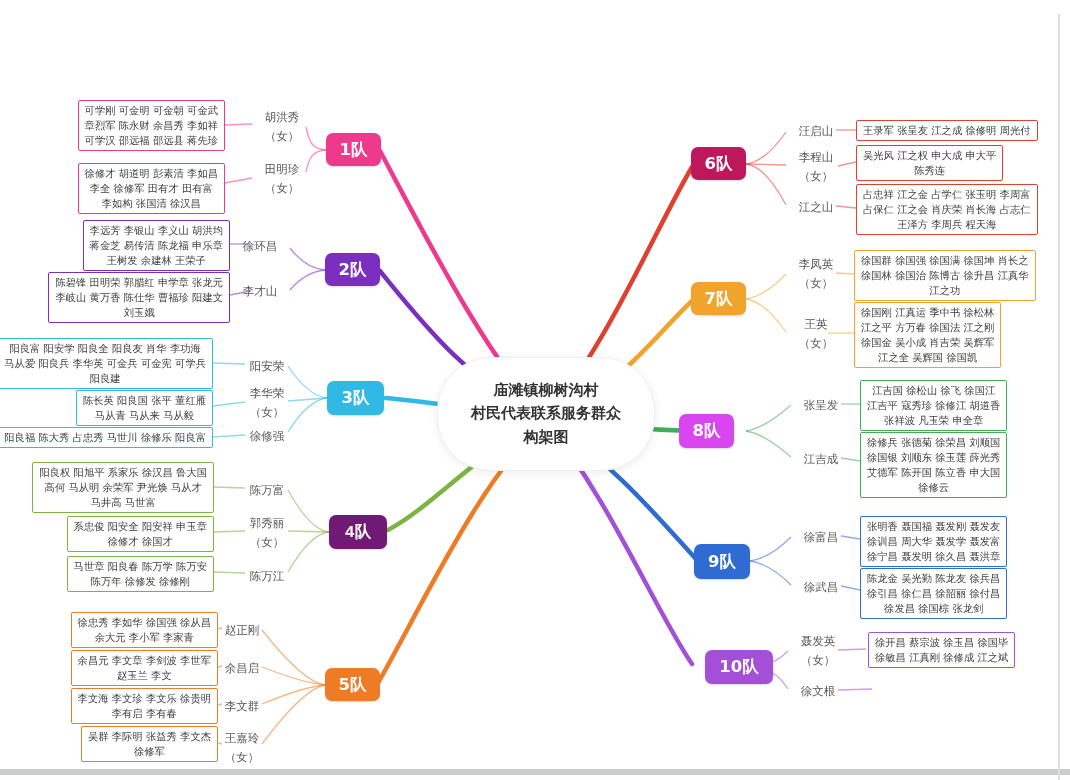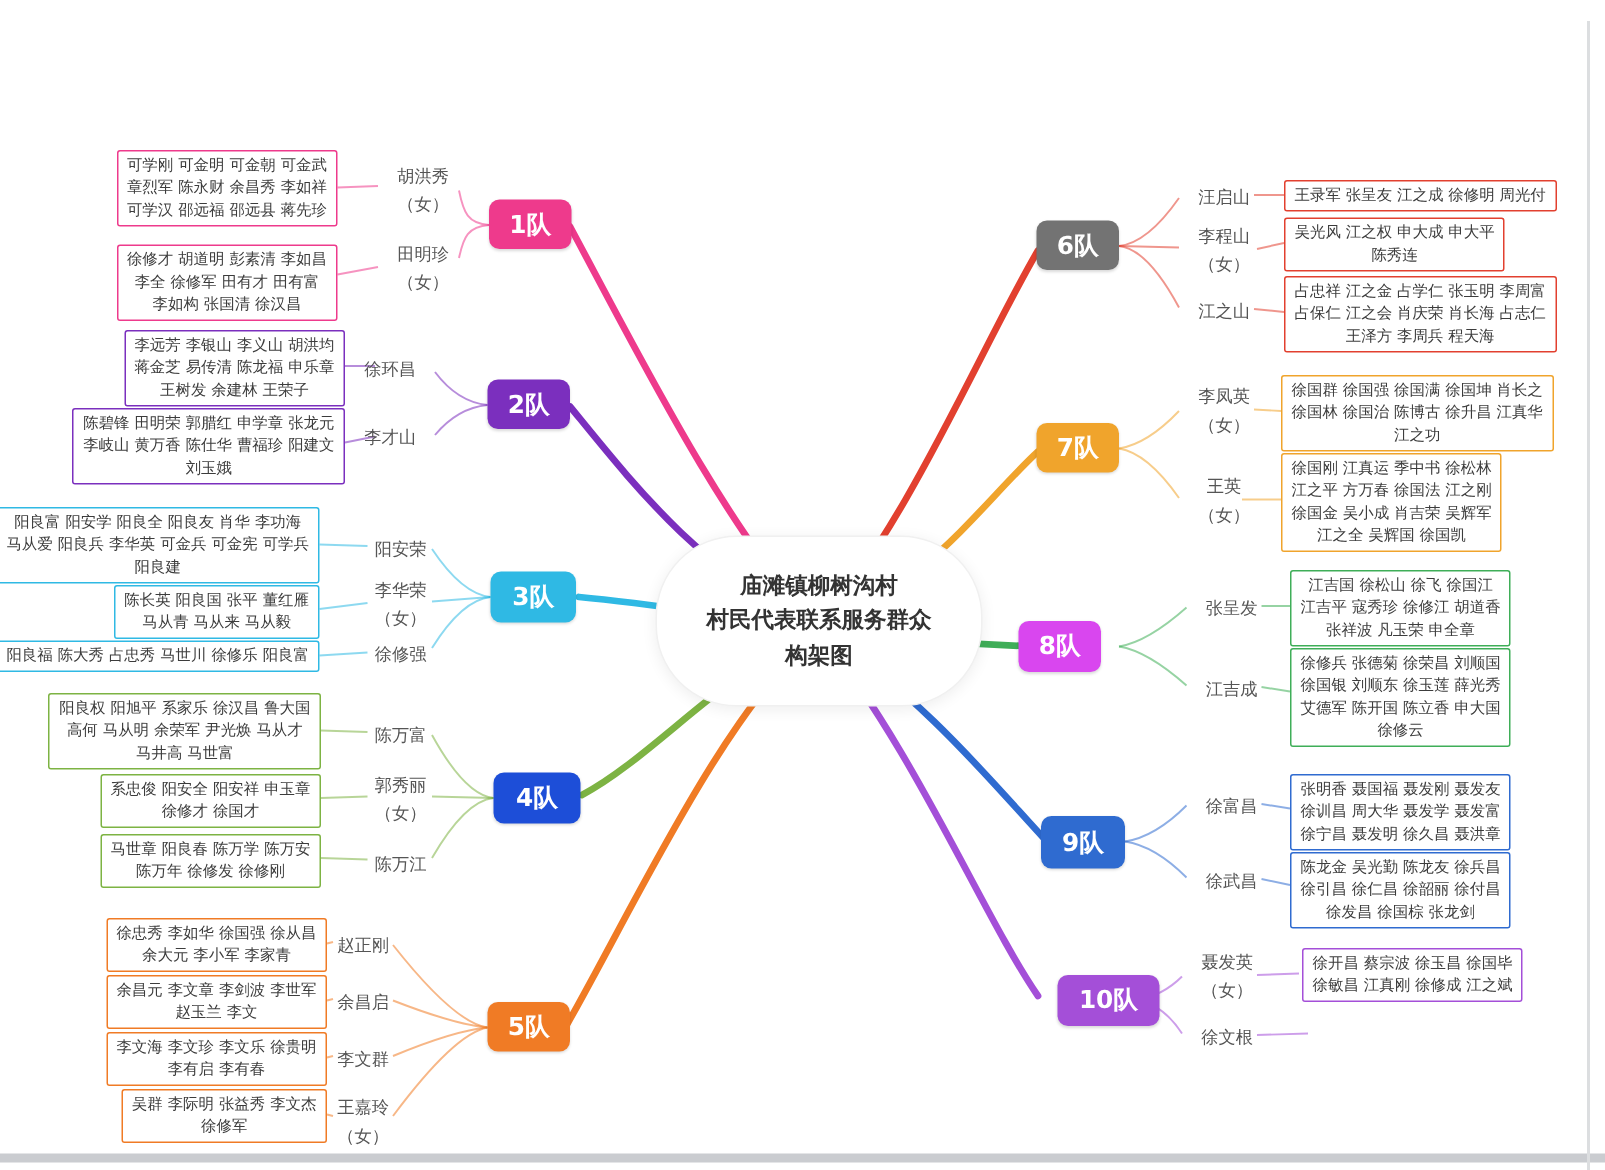--- a/index.html
+++ b/index.html
@@ -128,21 +128,21 @@
   <div class="rep" style="right:775px;top:384px">李华荣
 （女）</div>
   <div class="rep" style="right:775px;top:427px">徐修强</div>
   <div class="member-box" style="right: 857px; top: 338px; border-color: rgb(47, 185, 228);">阳良富 阳安学 阳良全 阳良友 肖华 李功海
 马从爱 阳良兵 李华英 可金兵 可金宪 可学兵
 阳良建</div>
   <div class="member-box" style="right: 857px; top: 390px; border-color: rgb(47, 185, 228);">陈长英 阳良国 张平 董红雁
 马从青 马从来 马从毅</div>
   <div class="member-box" style="right: 857px; top: 427px; border-color: rgb(47, 185, 228);">阳良福 陈大秀 占忠秀 马世川 徐修乐 阳良富</div>
 
-  <div class="team-node" style="left: 329px; top: 515px; width: 58px; height: 34px; background: #1d4ed8;">
+  <div class="team-node" style="left: 329px; top: 515px; width: 58px; height: 34px; background: #701a75; font-family: Liberation Mono, monospace;">
       <span>4队</span>
     </div>
   <div class="rep" style="right:775px;top:481px">陈万富</div>
   <div class="rep" style="right:775px;top:514px">郭秀丽
 （女）</div>
   <div class="rep" style="right:775px;top:567px">陈万江</div>
   <div class="member-box" style="right: 856px; top: 462px; border-color: rgb(125, 179, 67);">阳良权 阳旭平 系家乐 徐汉昌 鲁大国
 高何 马从明 余荣军 尹光焕 马从才
 马井高 马世富</div>
   <div class="member-box" style="right: 856px; top: 516px; border-color: rgb(125, 179, 67);">系忠俊 阳安全 阳安祥 申玉章
@@ -160,21 +160,21 @@
 （女）</div>
   <div class="member-box" style="right: 852px; top: 612px; border-color: rgb(240, 123, 37);">徐忠秀 李如华 徐国强 徐从昌
 余大元 李小军 李家青</div>
   <div class="member-box" style="right: 852px; top: 650px; border-color: rgb(240, 123, 37);">余昌元 李文章 李剑波 李世军
 赵玉兰 李文</div>
   <div class="member-box" style="right: 852px; top: 688px; border-color: rgb(240, 123, 37);">李文海 李文珍 李文乐 徐贵明
 李有启 李有春</div>
   <div class="member-box" style="right: 852px; top: 726px; border-color: rgb(240, 123, 37);">吴群 李际明 张益秀 李文杰
 徐修军</div>
 
-  <div class="team-node" style="left: 691px; top: 147px; width: 55px; height: 33px; background: #737373;">
+  <div class="team-node" style="left: 691px; top: 147px; width: 55px; height: 33px; background: #be185d;">
       <span>6队</span>
     </div>
   <div class="rep" style="left:788px;top:122px">汪启山</div>
   <div class="rep" style="left:788px;top:148px">李程山
 （女）</div>
   <div class="rep" style="left:788px;top:198px">江之山</div>
   <div class="member-box" style="left: 856px; top: 120px; border-color: rgb(226, 64, 47);">王录军 张呈友 江之成 徐修明 周光付</div>
   <div class="member-box" style="left: 856px; top: 145px; border-color: rgb(226, 64, 47);">吴光风 江之权 申大成 申大平
 陈秀连</div>
   <div class="member-box" style="left: 856px; top: 184px; border-color: rgb(226, 64, 47);">占忠祥 江之金 占学仁 张玉明 李周富

